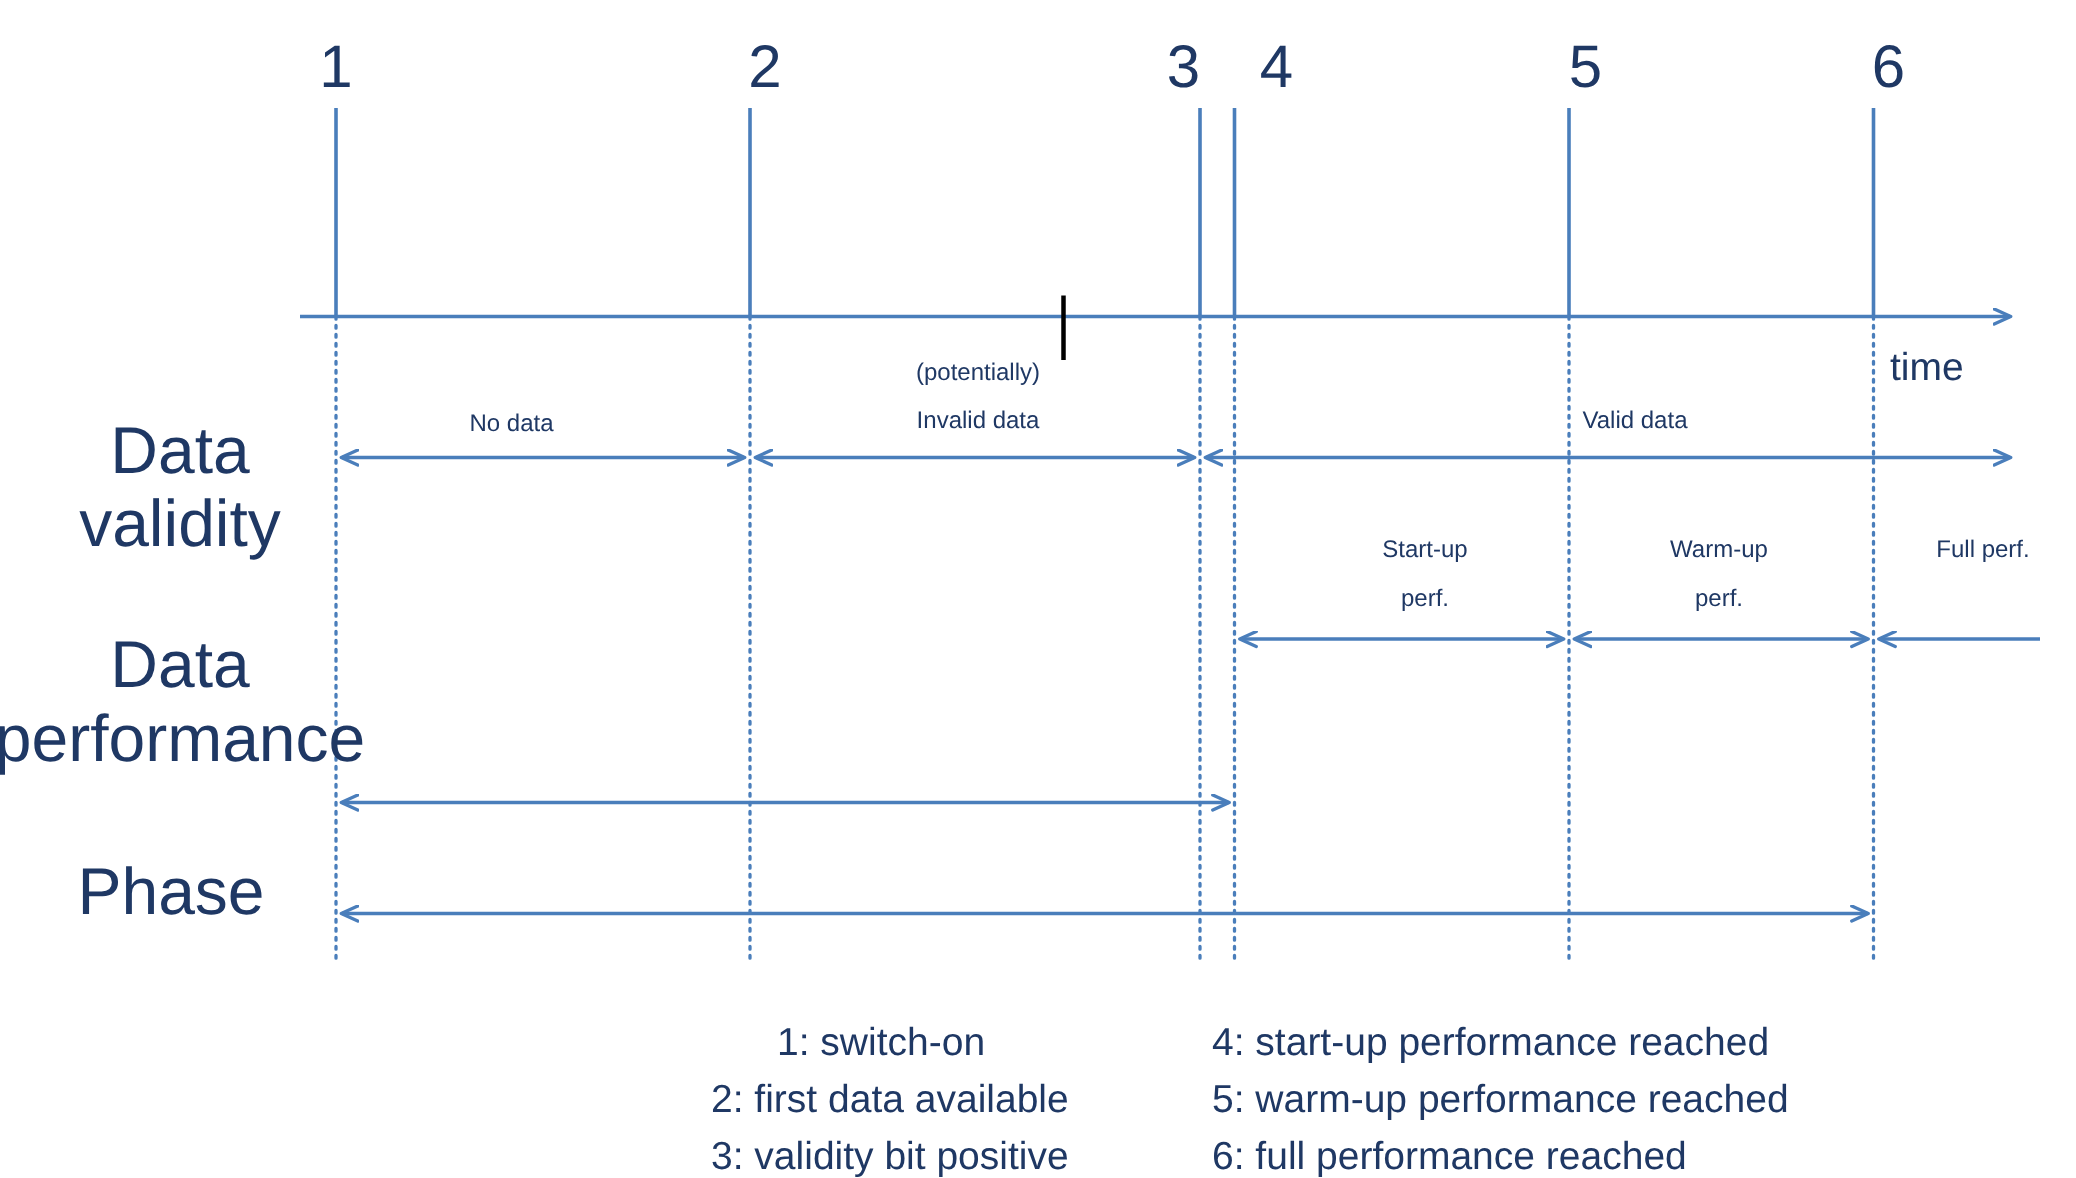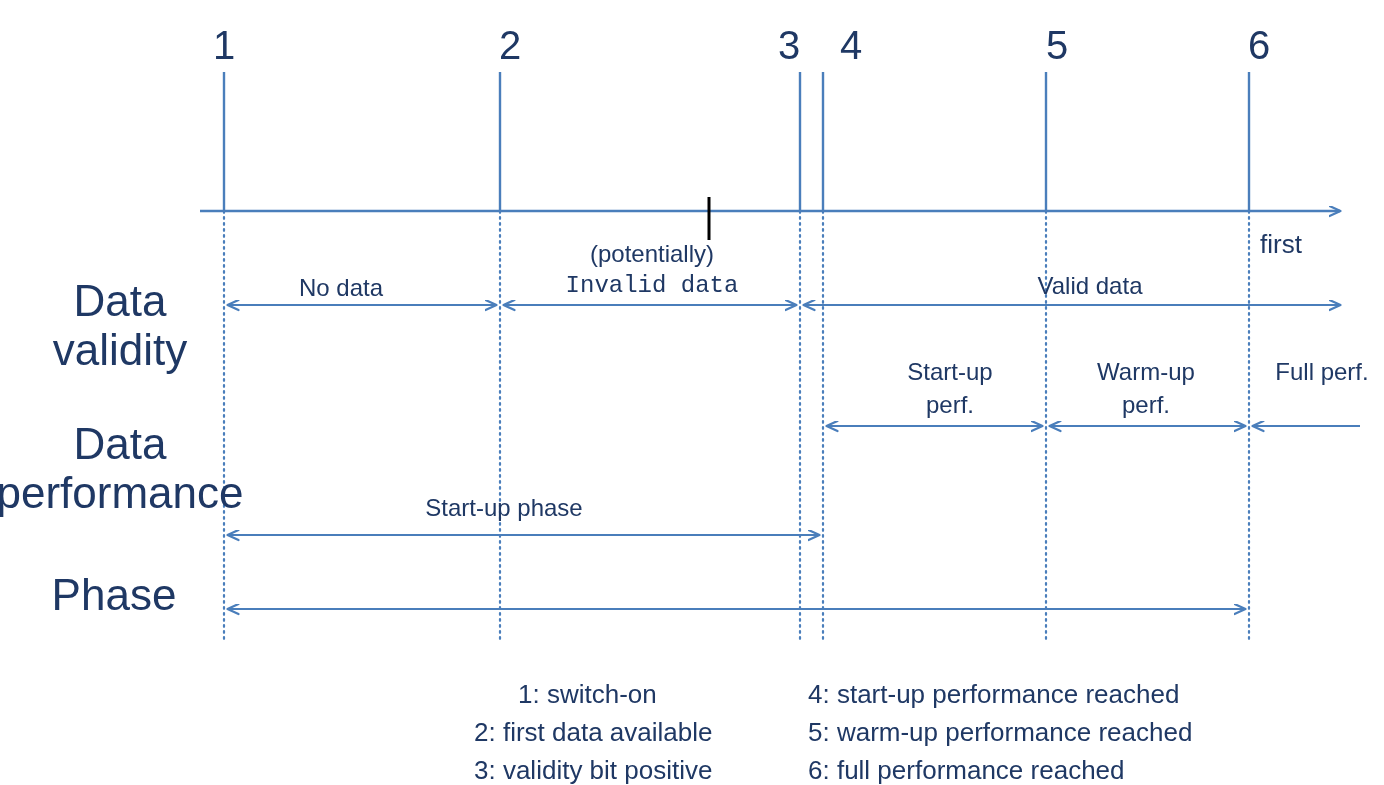--- a/index.html
+++ b/index.html
@@ -40,21 +40,21 @@
     font-size: 40px;
     text-align: center;
     transform: translateX(-50%);
   }
   .row-label {
     font-size: 44px;
     text-align: center;
     transform: translateX(-50%);
   }
   .seg-label {
-    font-size: 24px;
+    font-size: 16px;
     text-align: center;
     transform: translateX(-50%);
   }
   .axis-label {
     font-size: 26px;
   }
   .legend-item {
     font-size: 26px;
   }
 </style>
@@ -125,46 +125,45 @@
     </g>
   </svg>
 
   <div class="txt marker-num" style="left:224px;  top:22px;">1</div>
   <div class="txt marker-num" style="left:510px;  top:22px;">2</div>
   <div class="txt marker-num" style="left:789px;  top:22px;">3</div>
   <div class="txt marker-num" style="left:851px;  top:22px;">4</div>
   <div class="txt marker-num" style="left:1057px; top:22px;">5</div>
   <div class="txt marker-num" style="left:1259px; top:22px;">6</div>
 
-  <div class="txt axis-label" style="left:1260px; top:229px;">first</div>
+  <div class="txt axis-label" style="left:1260px; top:229px;">time</div>
 
   <div class="txt row-label" style="left:120px; top:275px;">Data</div>
   <div class="txt row-label" style="left:120px; top:324px;text-align:right;">validity</div>
 
   <div class="txt row-label" style="left:120px; top:418px;">Data</div>
   <div class="txt row-label" style="left:120px; top:467px;">performance</div>
 
   <div class="txt row-label" style="left:114px; top:569px;">Phase</div>
 
   <div class="txt seg-label" style="left:341px; top:274px;">No data</div>
 
   <div class="txt seg-label" style="left:652px; top:240px;">(potentially)</div>
-  <div class="txt seg-label" style="left:652px; top:272px;font-family:Liberation Mono, monospace;">Invalid data</div>
+  <div class="txt seg-label" style="left:652px; top:272px;">Invalid data</div>
 
   <div class="txt seg-label" style="left:1090px; top:272px;">Valid data</div>
 
   <div class="txt seg-label" style="left:950px; top:358px;">Start-up</div>
   <div class="txt seg-label" style="left:950px; top:391px;">perf.</div>
 
   <div class="txt seg-label" style="left:1146px; top:358px;">Warm-up</div>
   <div class="txt seg-label" style="left:1146px; top:391px;">perf.</div>
 
   <div class="txt seg-label" style="left:1322px; top:358px;">Full perf.</div>
 
-  <div class="txt seg-label" style="left:504px; top:494px;">Start-up phase</div>
 
 
   <div>
     <div class="txt legend-item" style="left:474px; top:679px;margin-left:44px;">1: switch-on</div>
     <div class="txt legend-item" style="left:474px; top:717px;">2: first data available</div>
     <div class="txt legend-item" style="left:474px; top:755px;">3: validity bit positive</div>
 
     <div class="txt legend-item" style="left:808px; top:679px;">4: start-up performance reached</div>
     <div class="txt legend-item" style="left:808px; top:717px;">5: warm-up performance reached</div>
     <div class="txt legend-item" style="left:808px; top:755px;">6: full performance reached</div>

